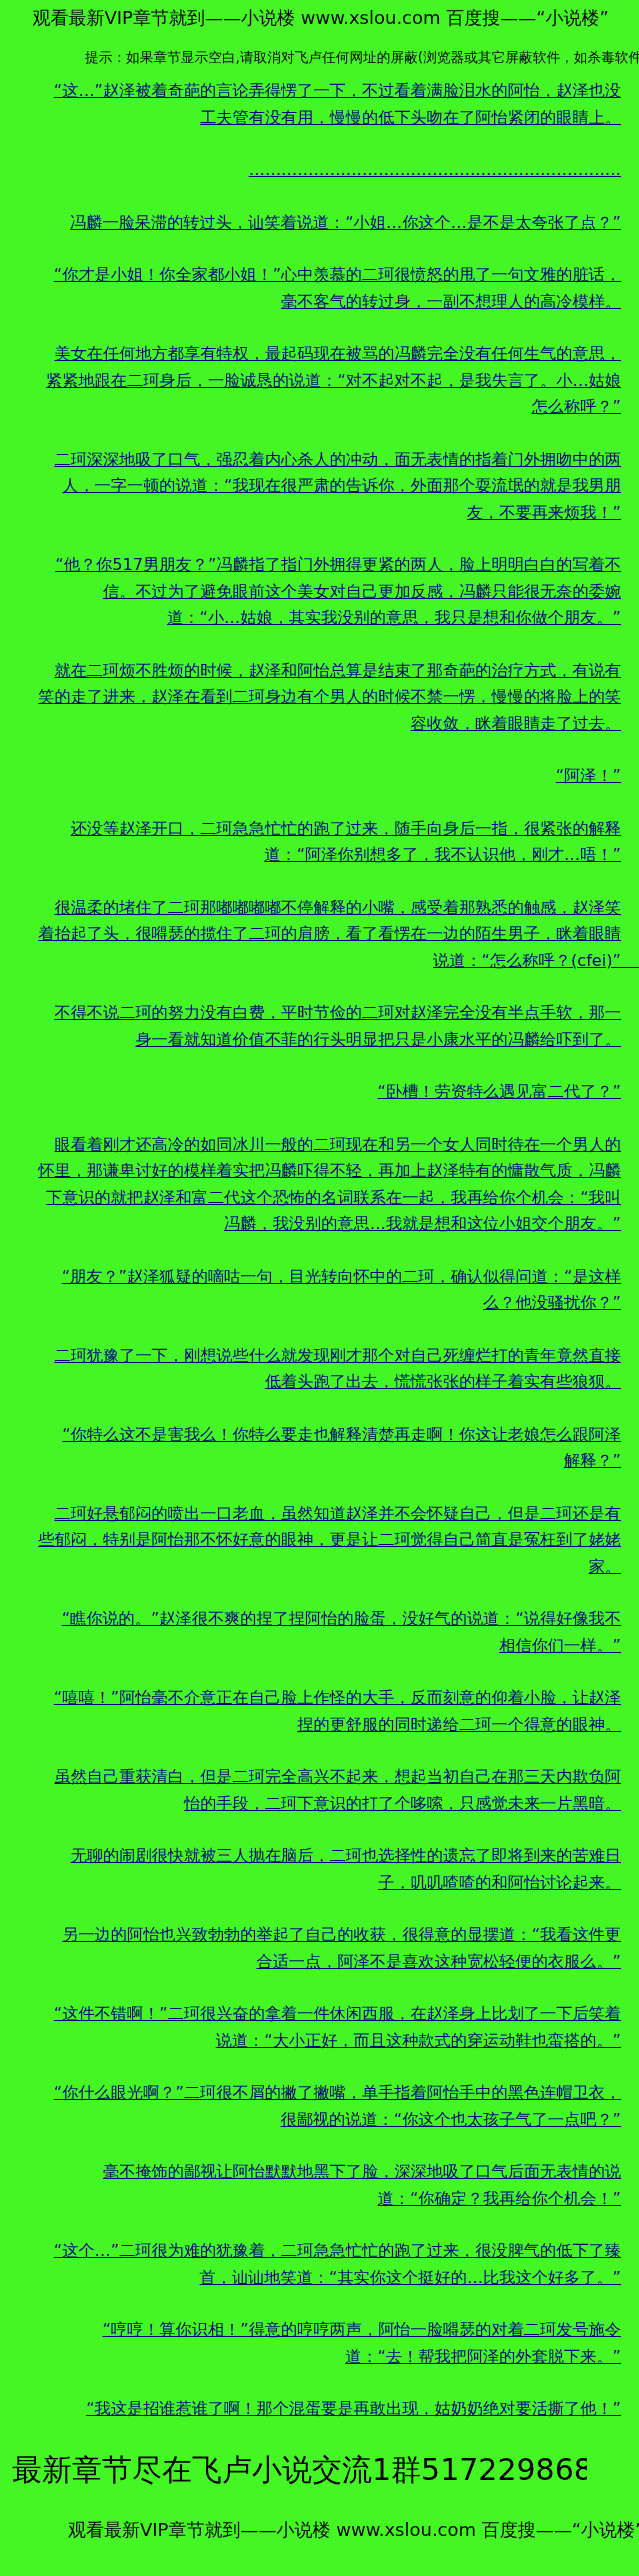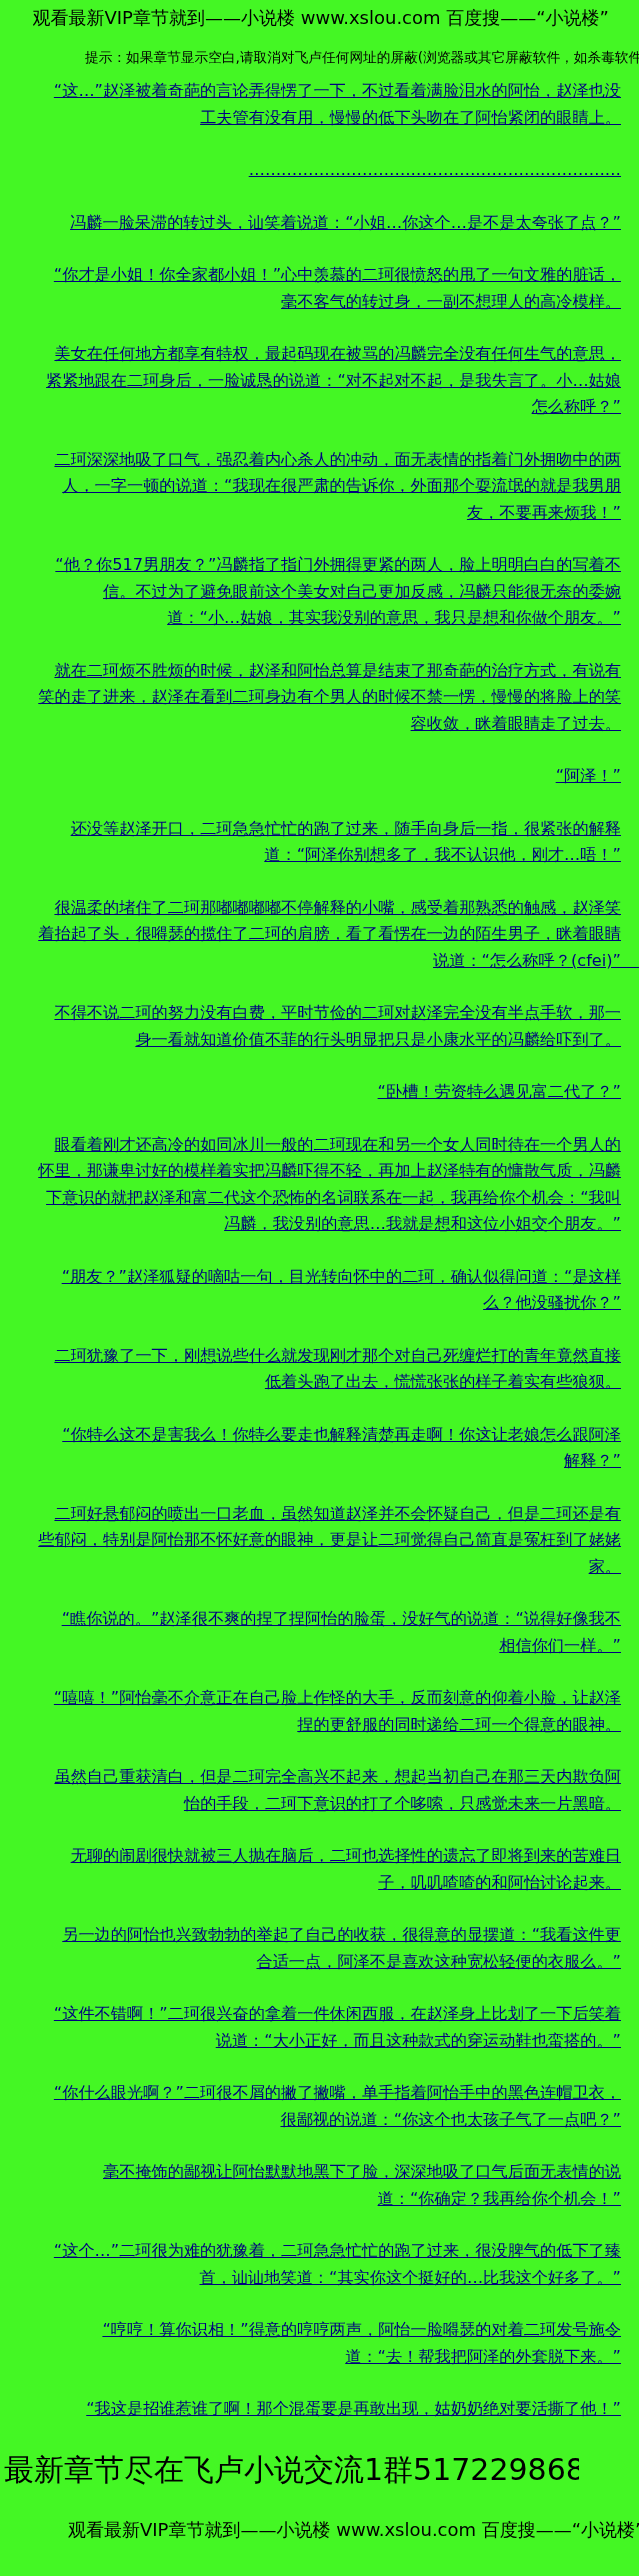--- a/index.html
+++ b/index.html
@@ -37,21 +37,21 @@
     margin: 26px 0;
     text-indent: 19px;
     text-decoration: underline;
     text-decoration-color: #000080;
     word-break: break-all;
     text-align: right;
   }
   .content p:first-child { margin-top: 12px; }
   .footer-qq {
     position: absolute;
-    left: 4px;
+    left: 12px;
     top: 2452px;
     color: #000000;
     font-size: 30px;
     line-height: 36px;
     white-space: nowrap;
     overflow: hidden;
     width: 575px;
   }
   .footer-promo {
     position: absolute;

